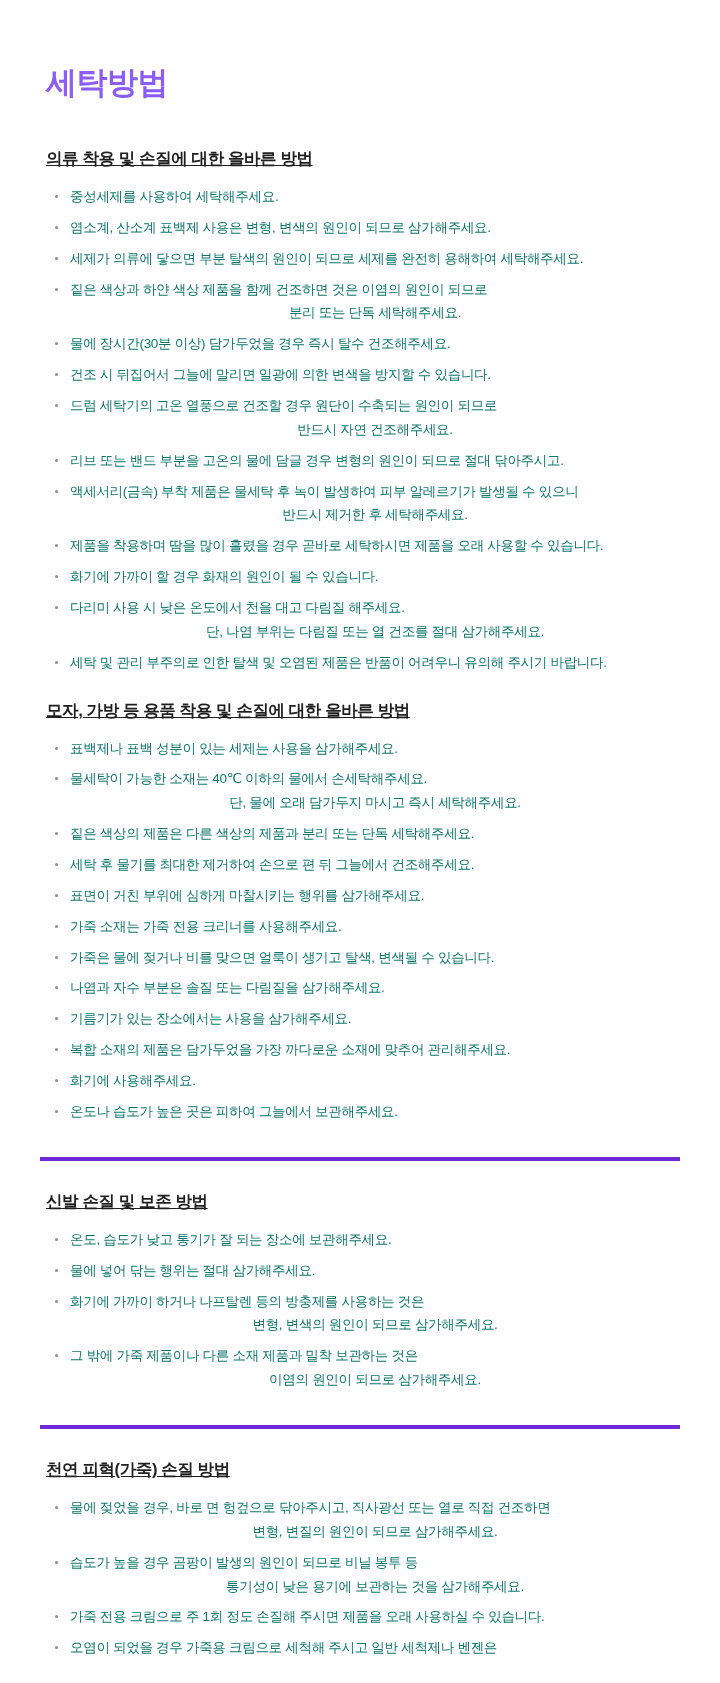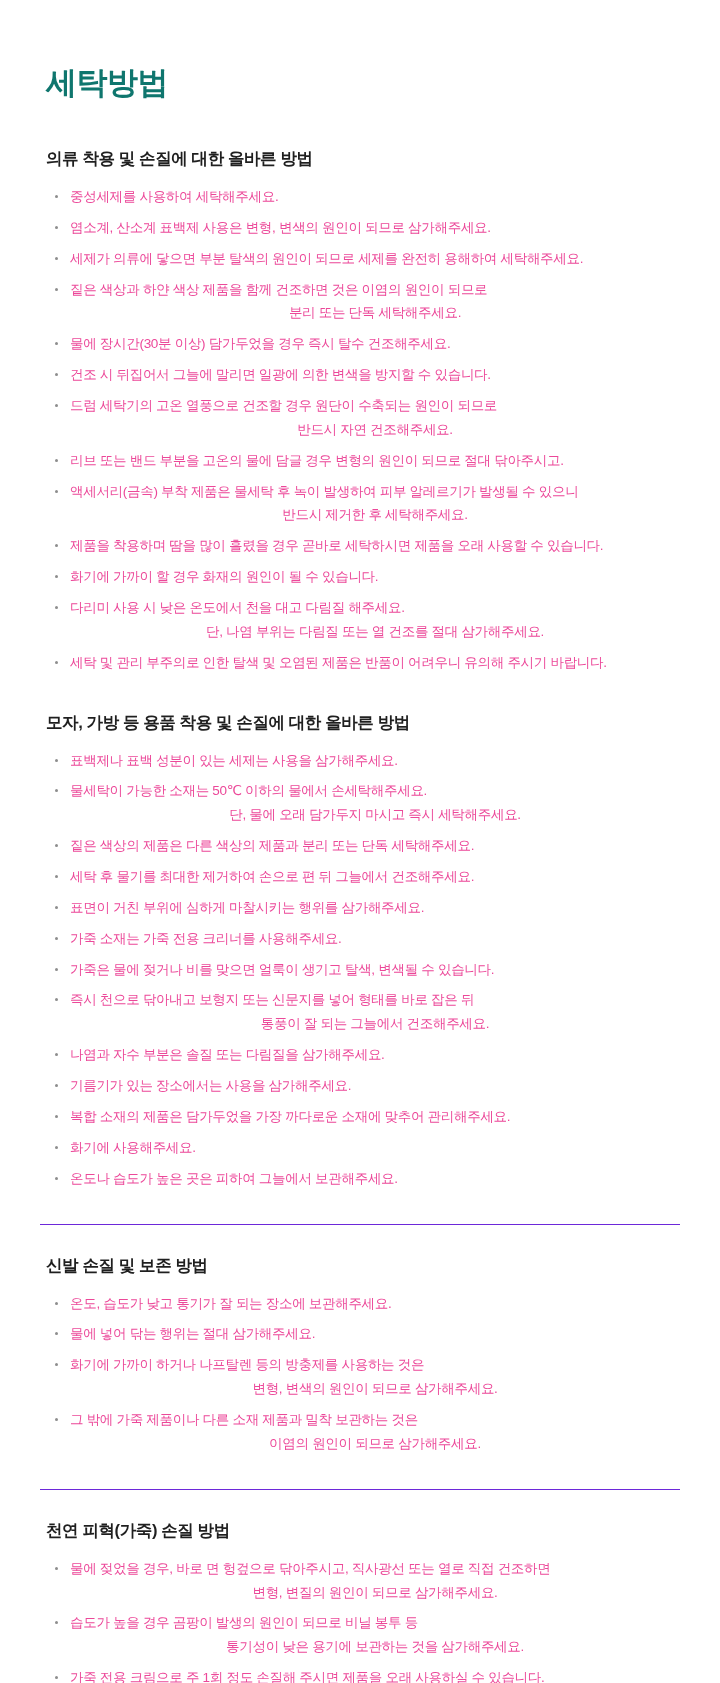--- a/index.html
+++ b/index.html
@@ -15,54 +15,55 @@
     -webkit-font-smoothing: antialiased;
   }
   .page {
     width: 720px;
     box-sizing: border-box;
     padding: 62px 40px 40px 40px;
   }
   .page-title {
     font-size: 31px;
     font-weight: 700;
-    color: #0f766e;
+    color: #8b5cf6;
     letter-spacing: -0.5px;
     margin: 0 0 44px 6px;
   }
   .section {
     margin-bottom: 10px;
   }
   .section + .section {
-    margin-top: 38px;
+    margin-top: 26px;
   }
   .section.with-rule {
-    border-top: 1px solid #6d28d9;
+    border-top: 4px solid #6d28d9;
     padding-top: 30px;
     margin-top: 34px;
   }
   .section-title {
     font-size: 16.5px;
     font-weight: 700;
     color: #1f1f1f;
     letter-spacing: -0.4px;
     margin: 0 0 16px 6px;
+    text-decoration: underline;
   }
   ul.bullets {
     list-style: none;
     margin: 0;
     padding: 0 0 0 14px;
   }
   ul.bullets > li {
     position: relative;
     padding-left: 16px;
     margin-bottom: 9px;
     font-size: 13.5px;
     line-height: 1.62;
-    color: #ec4899;
+    color: #0f766e;
     letter-spacing: -0.3px;
   }
   ul.bullets > li::before {
     content: "";
     position: absolute;
     left: 1px;
     top: 9px;
     width: 3px;
     height: 3px;
     background: #8d8d8d;
@@ -130,41 +131,37 @@
           </li>
         </ul>
       </section>
       <section class="section">
         <h2 class="section-title">모자, 가방 등 용품 착용 및 손질에 대한 올바른 방법</h2>
         <ul class="bullets">
           <li>
             <span class="line">표백제나 표백 성분이 있는 세제는 사용을 삼가해주세요.</span>
           </li>
           <li>
-            <span class="line">물세탁이 가능한 소재는 50℃ 이하의 물에서 손세탁해주세요.</span>
+            <span class="line">물세탁이 가능한 소재는 40℃ 이하의 물에서 손세탁해주세요.</span>
             <span class="line">단, 물에 오래 담가두지 마시고 즉시 세탁해주세요.</span>
           </li>
           <li>
             <span class="line">짙은 색상의 제품은 다른 색상의 제품과 분리 또는 단독 세탁해주세요.</span>
           </li>
           <li>
             <span class="line">세탁 후 물기를 최대한 제거하여 손으로 편 뒤 그늘에서 건조해주세요.</span>
           </li>
           <li>
             <span class="line">표면이 거친 부위에 심하게 마찰시키는 행위를 삼가해주세요.</span>
           </li>
           <li>
             <span class="line">가죽 소재는 가죽 전용 크리너를 사용해주세요.</span>
           </li>
           <li>
             <span class="line">가죽은 물에 젖거나 비를 맞으면 얼룩이 생기고 탈색, 변색될 수 있습니다.</span>
-          </li>
-          <li>
-            <span class="line">즉시 천으로 닦아내고 보형지 또는 신문지를 넣어 형태를 바로 잡은 뒤</span>
-            <span class="line">통풍이 잘 되는 그늘에서 건조해주세요.</span>
           </li>
           <li>
             <span class="line">나염과 자수 부분은 솔질 또는 다림질을 삼가해주세요.</span>
           </li>
           <li>
             <span class="line">기름기가 있는 장소에서는 사용을 삼가해주세요.</span>
           </li>
           <li>
             <span class="line">복합 소재의 제품은 담가두었을 가장 까다로운 소재에 맞추어 관리해주세요.</span>
           </li>

